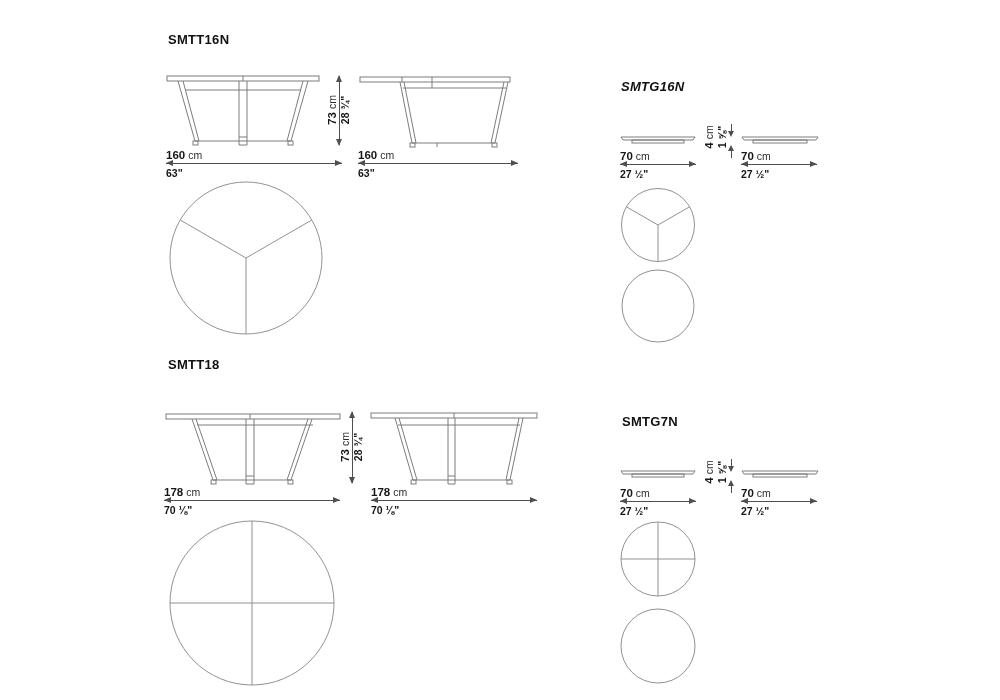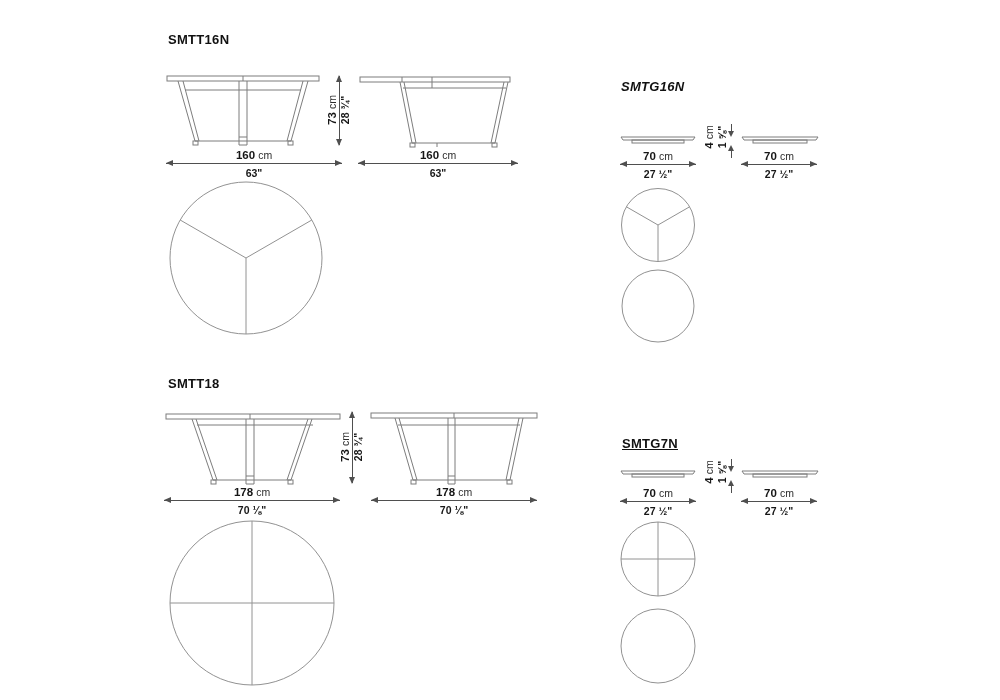--- a/index.html
+++ b/index.html
@@ -10,21 +10,21 @@
     color:#161616;
   }
   .abs { position:absolute; }
   .code-label {
     position:absolute; font-weight:bold; font-size:13px;
     letter-spacing:.3px; color:#111; white-space:nowrap;
   }
   svg.draw { position:absolute; overflow:visible; display:block; }
 
   
-  .hdim { position:absolute; text-align:center; }
+  .hdim { position:absolute; text-align:left; }
   .hdim .cmrow { font-size:11px; height:12px; line-height:12px; margin-bottom:2px; white-space:nowrap; }
   .hdim .cmrow .num { font-weight:bold; font-size:11.5px; }
   .hdim .cmrow .unit { font-size:10.5px; color:#2c2c2c; }
   .hdim .dline { position:relative; height:1px; background:#4f4f4f; }
   .hdim .dline::before {
     content:""; position:absolute; left:0; top:-3px; width:0; height:0;
     border-top:3px solid transparent; border-bottom:3px solid transparent;
     border-right:7px solid #4f4f4f;
   }
   .hdim .dline::after {
@@ -179,21 +179,21 @@
       <line x1="38" y1="38" x2="69.6" y2="19.8"></line>
       <line x1="38" y1="38" x2="38" y2="74.5"></line>
     </g>
   </svg>
   <svg class="draw" style="left:620px;top:269px;" width="76" height="76" viewBox="0 0 76 76">
     <g stroke="#929292" stroke-width="1" fill="none">
       <circle cx="38" cy="37" r="36"></circle>
     </g>
   </svg>
 
-  <div class="code-label" style="left:168px;top:376px;">SMTT18</div>
+  <div class="code-label" style="left:168px;top:357px;">SMTT18</div>
 
   <svg class="draw" style="left:164px;top:410px;" width="176" height="78" viewBox="0 0 176 78">
     <g stroke="#7d7d7d" stroke-width="1" fill="none">
       <rect x="2" y="4" width="174" height="5"></rect>
       <line x1="86" y1="4" x2="86" y2="9"></line>
       <line x1="28" y1="9" x2="49" y2="70"></line>
       <line x1="32" y1="9" x2="53" y2="70"></line>
       <line x1="148" y1="9" x2="127" y2="70"></line>
       <line x1="144" y1="9" x2="123" y2="70"></line>
       <line x1="33" y1="15" x2="149" y2="15"></line>
@@ -244,21 +244,21 @@
   </div>
 
   <svg class="draw" style="left:168px;top:519px;" width="168" height="168" viewBox="0 0 168 168">
     <g stroke="#929292" stroke-width="1" fill="none">
       <circle cx="84" cy="84" r="82"></circle>
       <line x1="84" y1="2" x2="84" y2="166"></line>
       <line x1="2" y1="84" x2="166" y2="84"></line>
     </g>
   </svg>
 
-  <div class="code-label" style="left:622px;top:436px;text-decoration:underline;">SMTG7N</div>
+  <div class="code-label" style="left:622px;top:414px;">SMTG7N</div>
 
   <svg class="draw" style="left:620px;top:468px;" width="76" height="12" viewBox="0 0 76 12">
     <g stroke="#7d7d7d" stroke-width="1" fill="none">
       <path d="M1,3 L75,3 M3,6 L73,6 M1,3 L3,6 M75,3 L73,6"></path>
       <rect x="12" y="6" width="52" height="3"></rect>
     </g>
   </svg>
   <svg class="draw" style="left:741px;top:468px;" width="78" height="12" viewBox="0 0 78 12">
     <g stroke="#7d7d7d" stroke-width="1" fill="none">
       <path d="M1,3 L77,3 M3,6 L75,6 M1,3 L3,6 M77,3 L75,6"></path>

